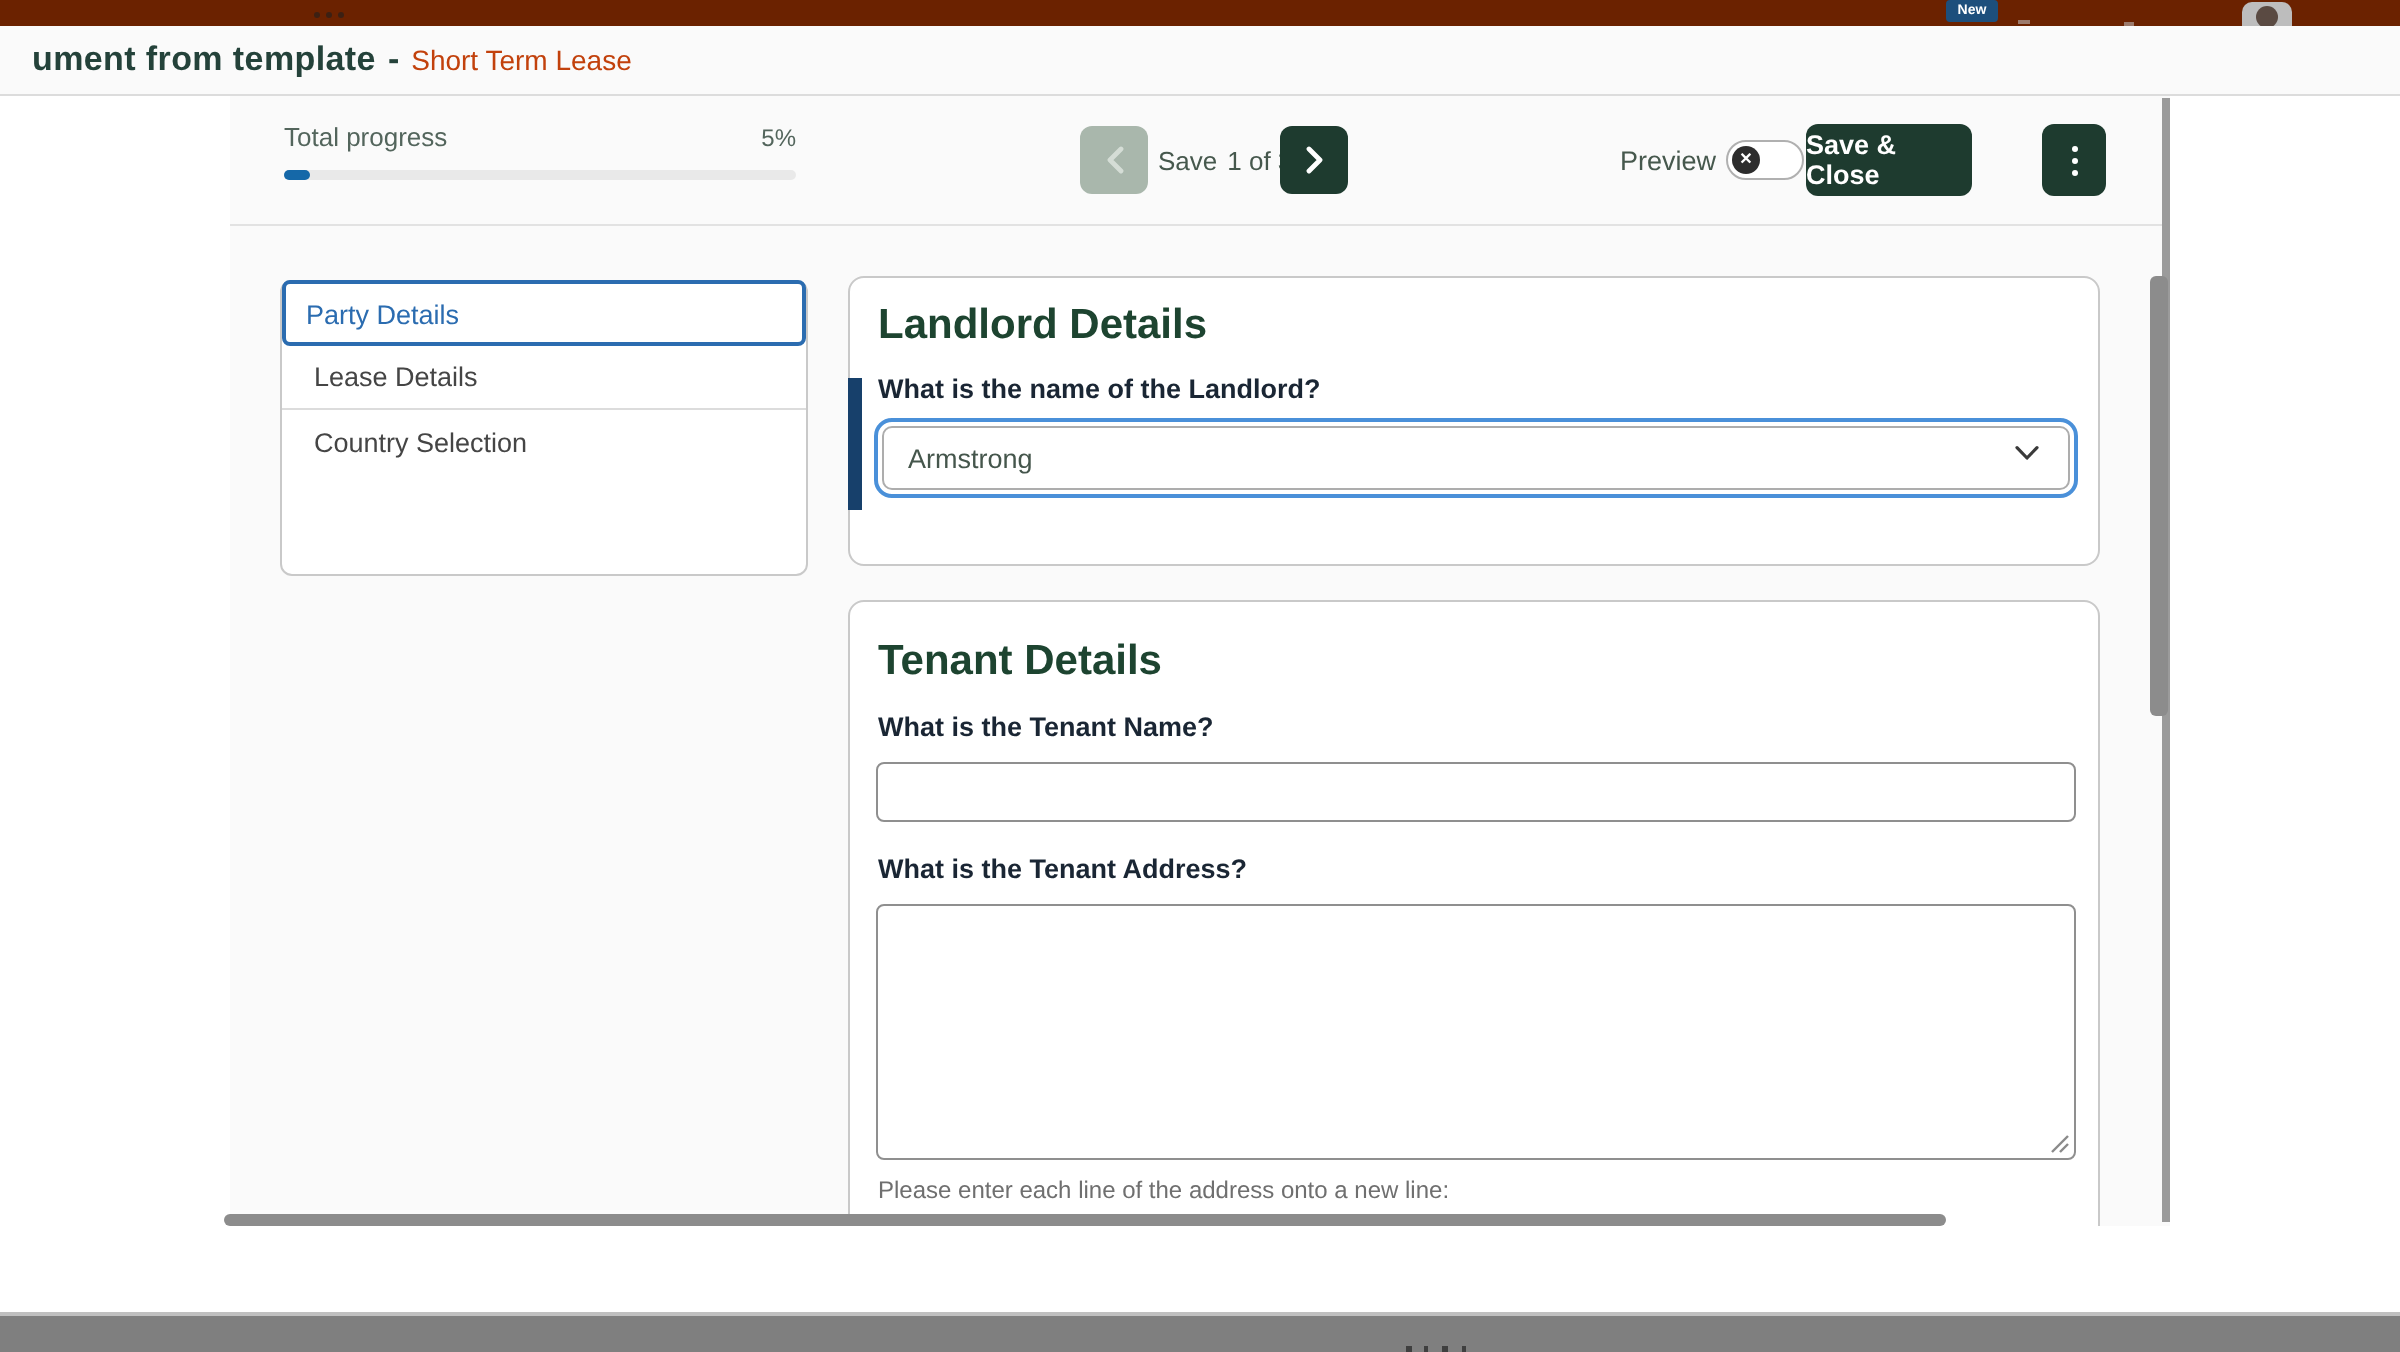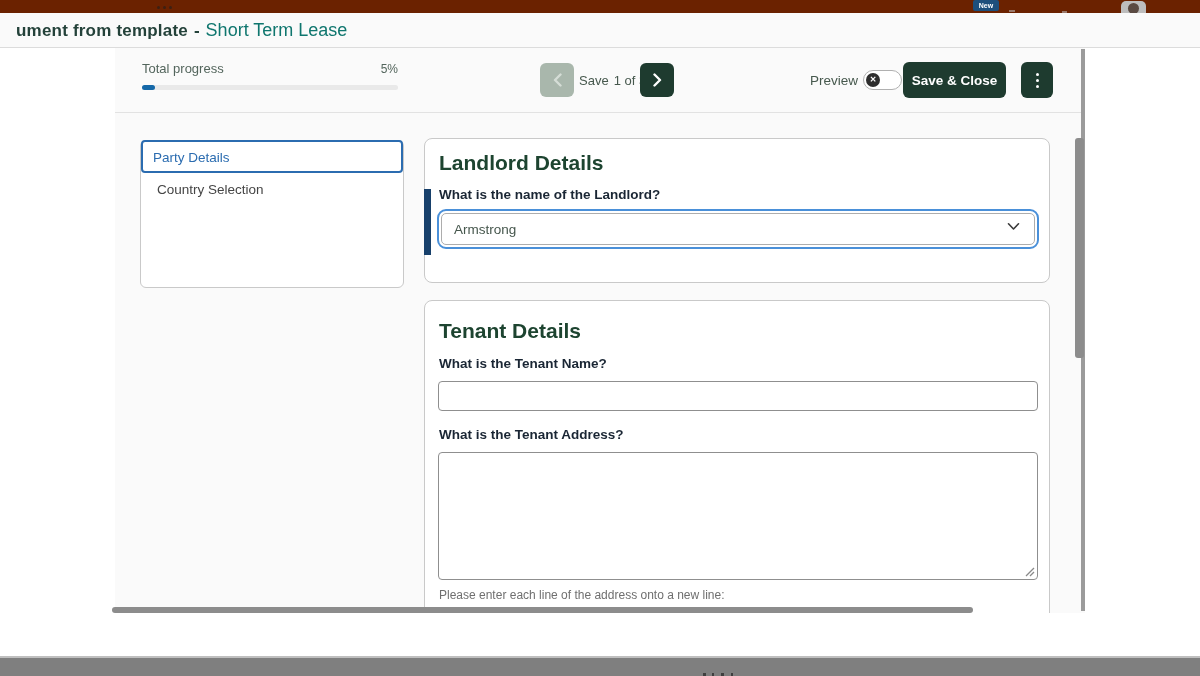--- a/index.html
+++ b/index.html
@@ -18,21 +18,21 @@
     background:#bdbdbd; border-radius:5px 5px 0 0; overflow:hidden; }
   .avatar i { position:absolute; left:7px; top:2px; width:11px; height:11px;
     border-radius:50%; background:#5a4a42; }
 
   
   .app-header { position:absolute; left:0; top:13px; width:1200px; height:35px;
     background:#fafafa; border-bottom:1px solid #dcdcdc; display:flex; align-items:center; }
   .title-wrap { margin-left:16px; display:flex; align-items:baseline; gap:6px; white-space:nowrap; }
   .title-main { font-size:17px; font-weight:bold; color:#24423a; letter-spacing:.2px; }
   .title-dash { font-size:17px; font-weight:bold; color:#24423a; }
-  .title-sub { font-size:18px; color:#0f766e; }
+  .title-sub { font-size:14px; color:#c2410c; }
 
   
   .panel { position:absolute; left:115px; top:48px; width:970px; height:565px;
     background:#fafafa; overflow:hidden; }
   .toolbar { position:absolute; left:0; top:0; width:970px; height:65px;
     border-bottom:1px solid #e2e2e2; }
 
   .progress-block { position:absolute; left:27px; top:13px; width:256px; }
   .progress-row { display:flex; justify-content:space-between; align-items:baseline; }
   .progress-label { font-size:13px; color:#53655c; }
@@ -48,21 +48,21 @@
     align-items:center; gap:5px; font-size:13px; color:#46584d; }
 
   .preview-label { position:absolute; left:695px; top:15px; height:34px; display:flex;
     align-items:center; font-size:13.5px; color:#46584d; }
   .toggle { position:absolute; left:748px; top:22px; width:39px; height:20px;
     background:#fff; border:1.5px solid #b0b0b0; border-radius:10px; }
   .toggle-knob { position:absolute; left:2px; top:1.5px; width:14px; height:14px;
     border-radius:50%; background:#2d2d2d; color:#fff; font-size:8px; line-height:14px;
     text-align:center; font-weight:bold; }
 
-  .save-btn { position:absolute; left:788px; top:14px; width:103px; height:36px;
+  .save-btn { position:absolute; left:788px; top:14px; width:83px; height:36px;
     background:#1e3b2f; border-radius:6px; color:#fff; font-size:13.5px; font-weight:bold;
     display:flex; align-items:center; justify-content:center; }
   .kebab-btn { position:absolute; left:906px; top:14px; width:32px; height:36px;
     background:#1e3b2f; border-radius:6px; display:flex; flex-direction:column; gap:3px;
     align-items:center; justify-content:center; }
   .kebab-btn i { width:3px; height:3px; border-radius:50%; background:#fff; }
 
   
   .pages-card { position:absolute; left:25px; top:92px; width:264px; height:148px;
     background:#fff; border:1px solid #c9c9c9; border-radius:6px; }
@@ -180,20 +180,23 @@
         <i></i>
         <i></i>
     </div>
   </div>
 
   <div class="pages-card">
     <div class="page-item active">
       <span>Party Details</span>
       <div class="active-ring"></div>
     </div>
+    <div class="page-item mid">
+      <span>Lease Details</span>
+    </div>
     <div class="page-item">
       <span>Country Selection</span>
     </div>
   </div>
 
   <div class="qcard tenant-card">
     <span class="card-title" style="top:18px;">Tenant Details</span>
     <span class="q-label" style="top:55px;">What is the Tenant Name?</span>
     <input class="text-input" type="text" value="" style="">
     <span class="q-label" style="top:126px;">What is the Tenant Address?</span>

